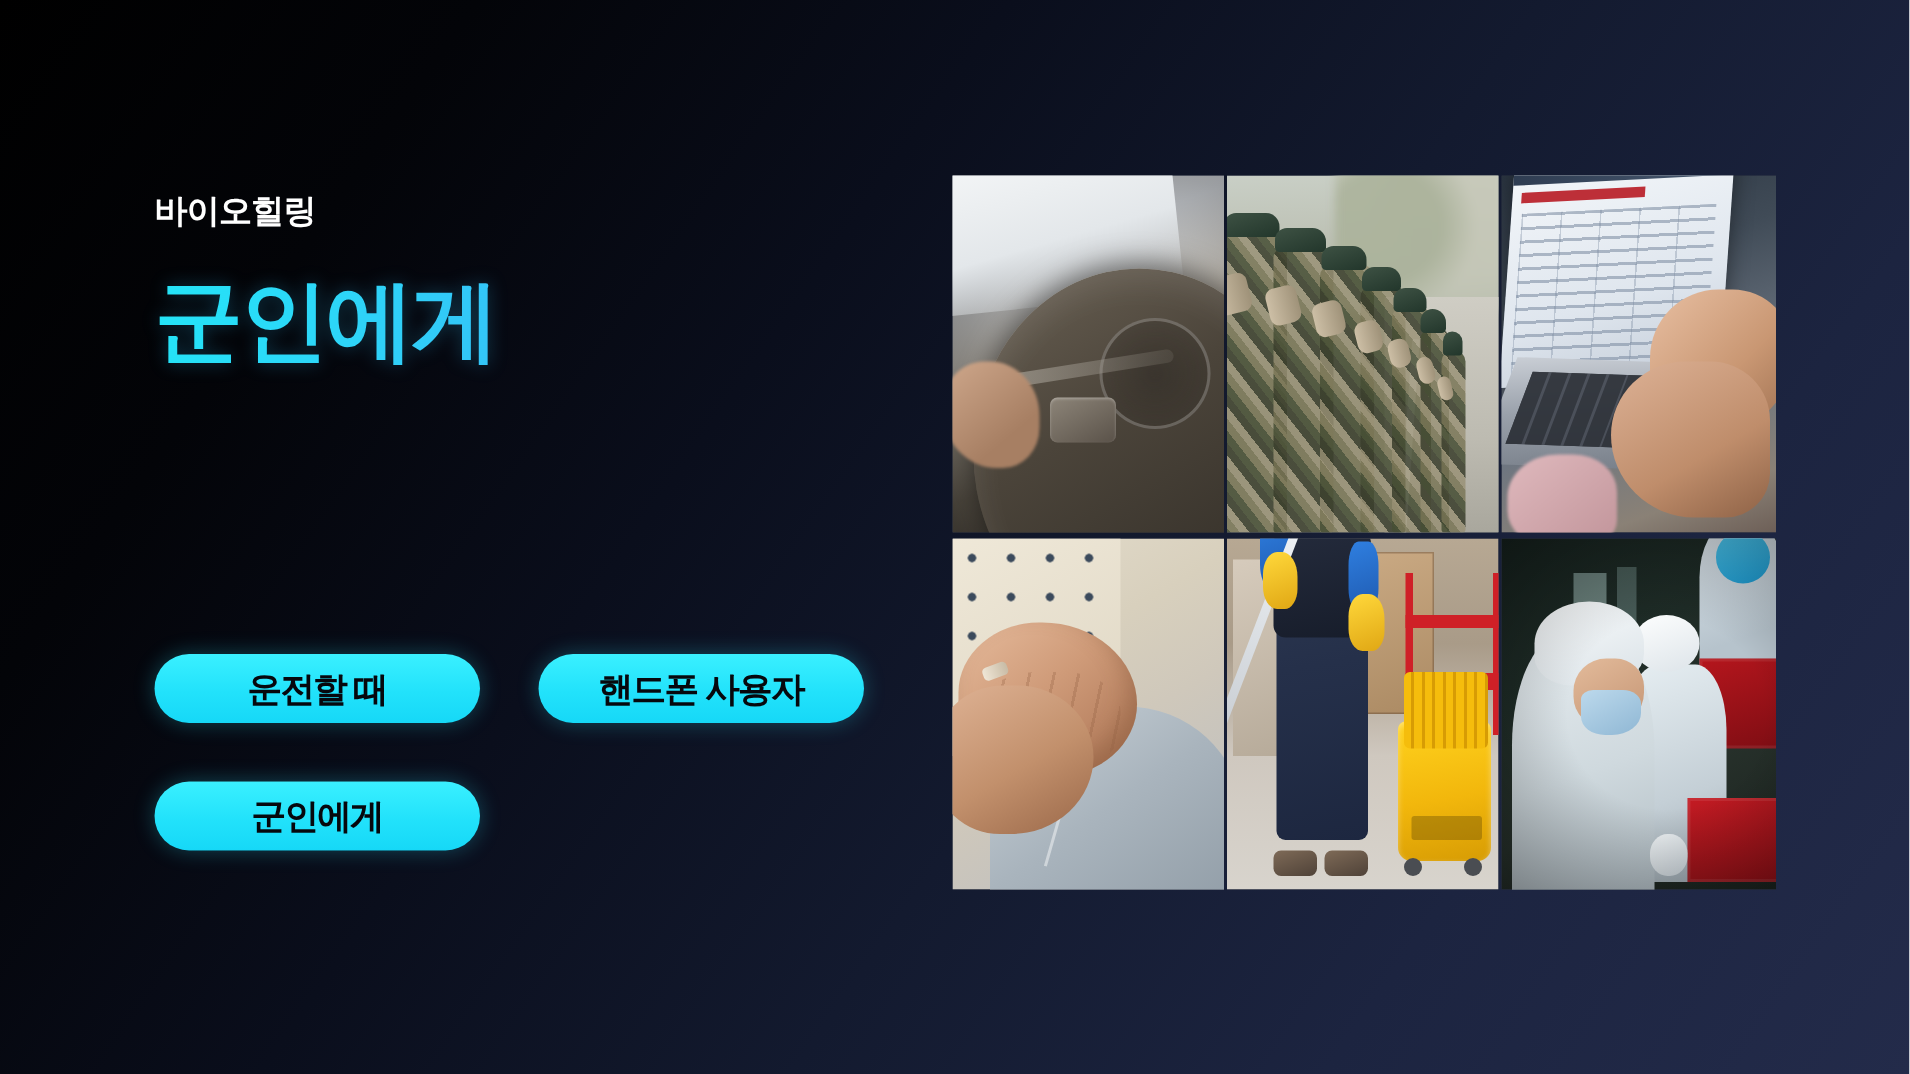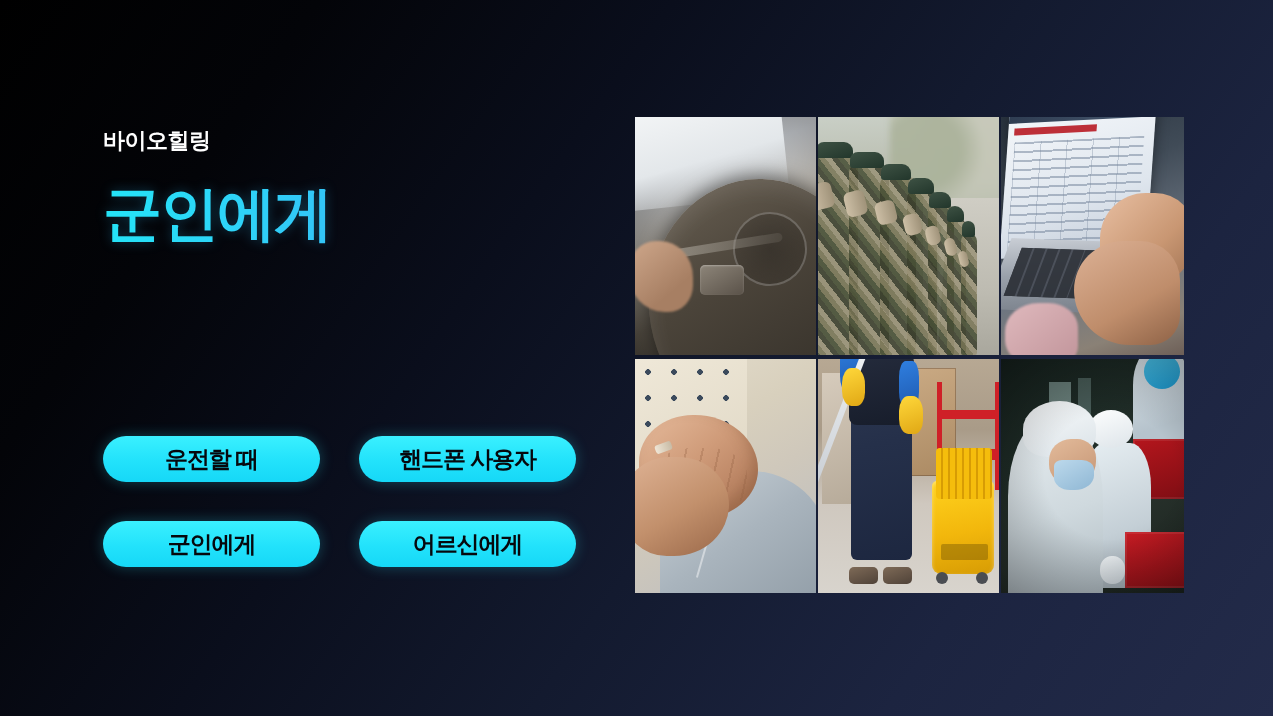--- a/index.html
+++ b/index.html
@@ -556,23 +556,20 @@
 
   <div id="tag-grid">
     <div class="tag-pill">
       <span>운전할 때</span>
     </div>
     <div class="tag-pill">
       <span>핸드폰 사용자</span>
     </div>
     <div class="tag-pill">
       <span>군인에게</span>
-    </div>
-    <div class="tag-pill">
-      <span>어르신에게</span>
     </div>
   </div>
 
   <div id="photo-collage">
 
     <div class="photo-cell col-1 row-top">
       <div class="photo-art art-driving">
         <div class="windshield-glow"></div>
         <div class="wheel-rim"></div>
         <div class="dash-gauge"></div>

